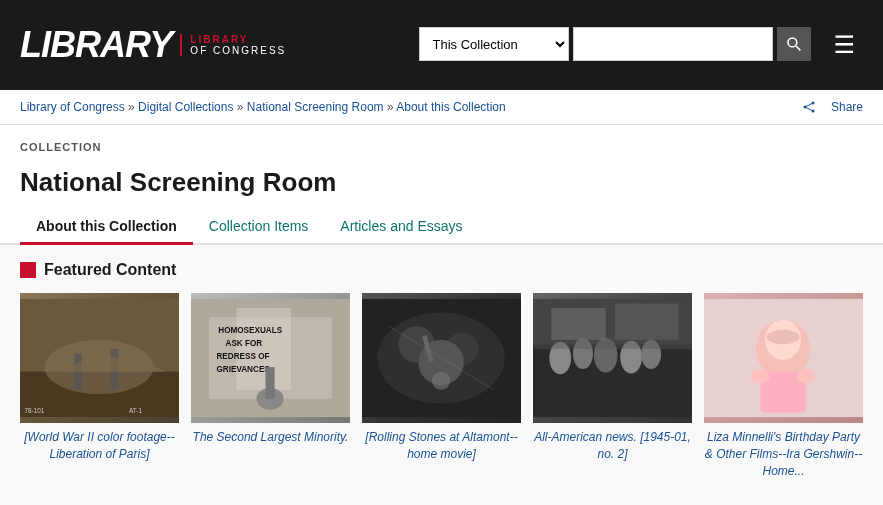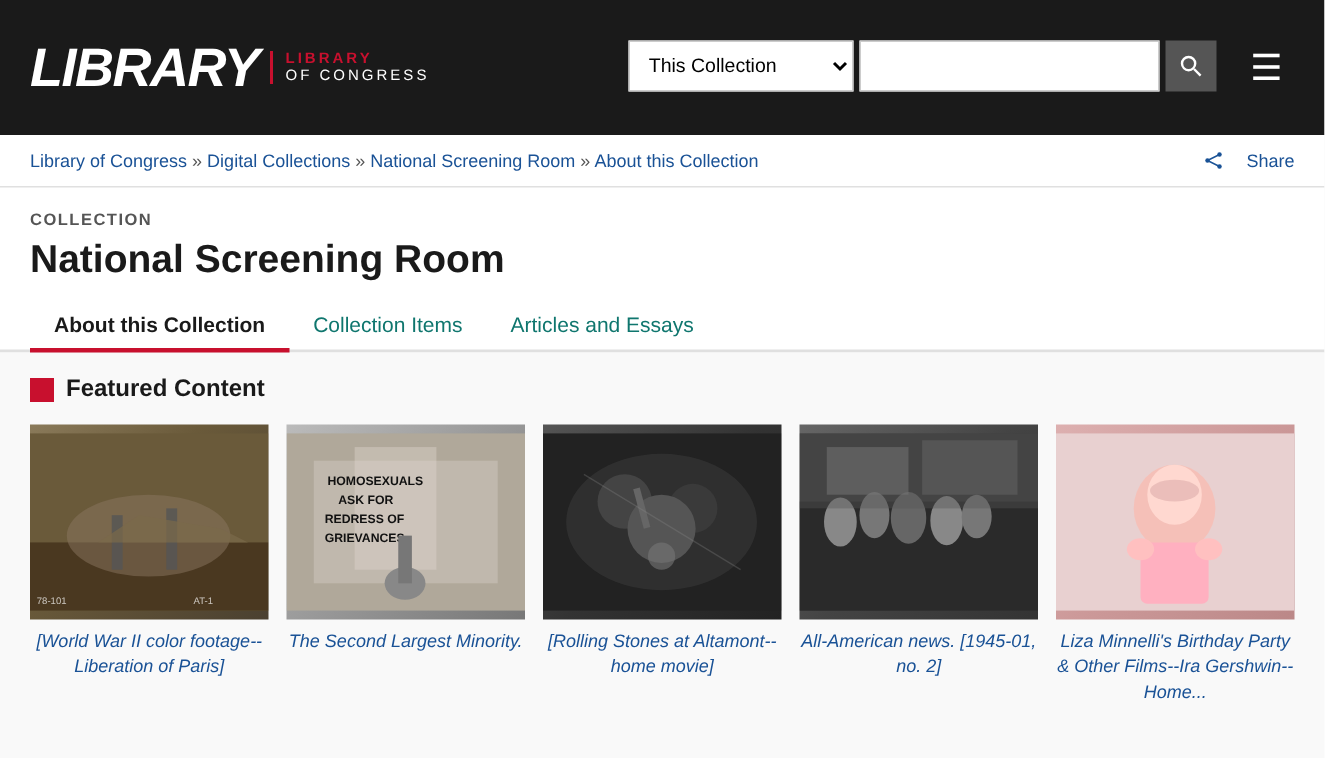--- a/index.html
+++ b/index.html
@@ -121,21 +121,21 @@
     
     #collection-header {
       padding: 16px 20px 0;
     }
     #collection-label {
       font-size: 11px;
       font-weight: bold;
       text-transform: uppercase;
       letter-spacing: 1px;
       color: #555;
-      margin-bottom: 4px;
+      margin-bottom: 14px;
     }
     #collection-title {
       font-size: 26px;
       font-weight: bold;
       color: #1a1a1a;
       margin-bottom: 12px;
     }
 
     
     #tabs-bar {

